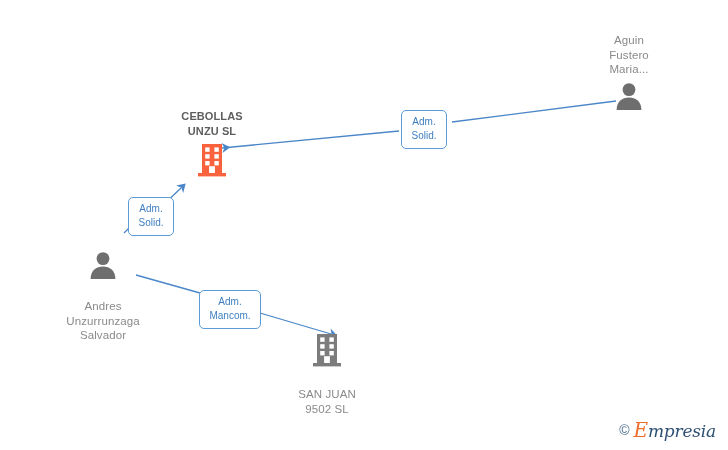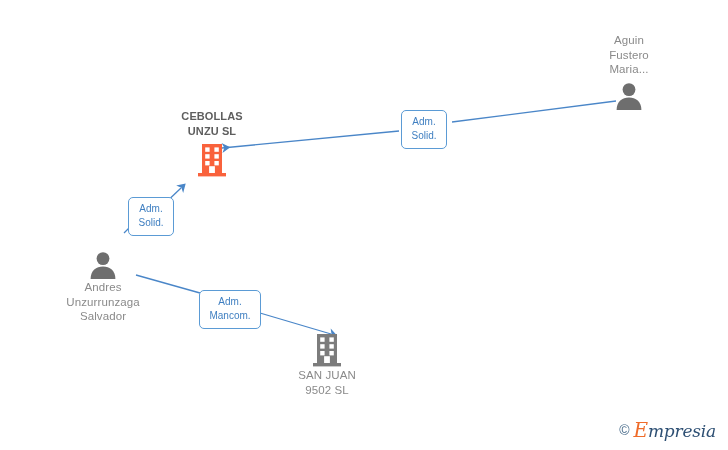--- a/index.html
+++ b/index.html
@@ -37,21 +37,21 @@
   }
   .node-label {
     display: block;
     font-size: 11.5px;
     line-height: 14.5px;
     color: #8a8a8a;
     letter-spacing: .1px;
     white-space: pre-line;
   }
   .node-label.above { margin-bottom: 4px; }
-  .node-label.below { margin-top: 0; }
+  .node-label.below { margin-top: 19px; }
   .node-label.company-main {
     color: #5e5e5e;
     font-weight: bold;
     font-size: 11px;
     line-height: 14.5px;
   }
 
   
   .rel-box {
     position: absolute;

